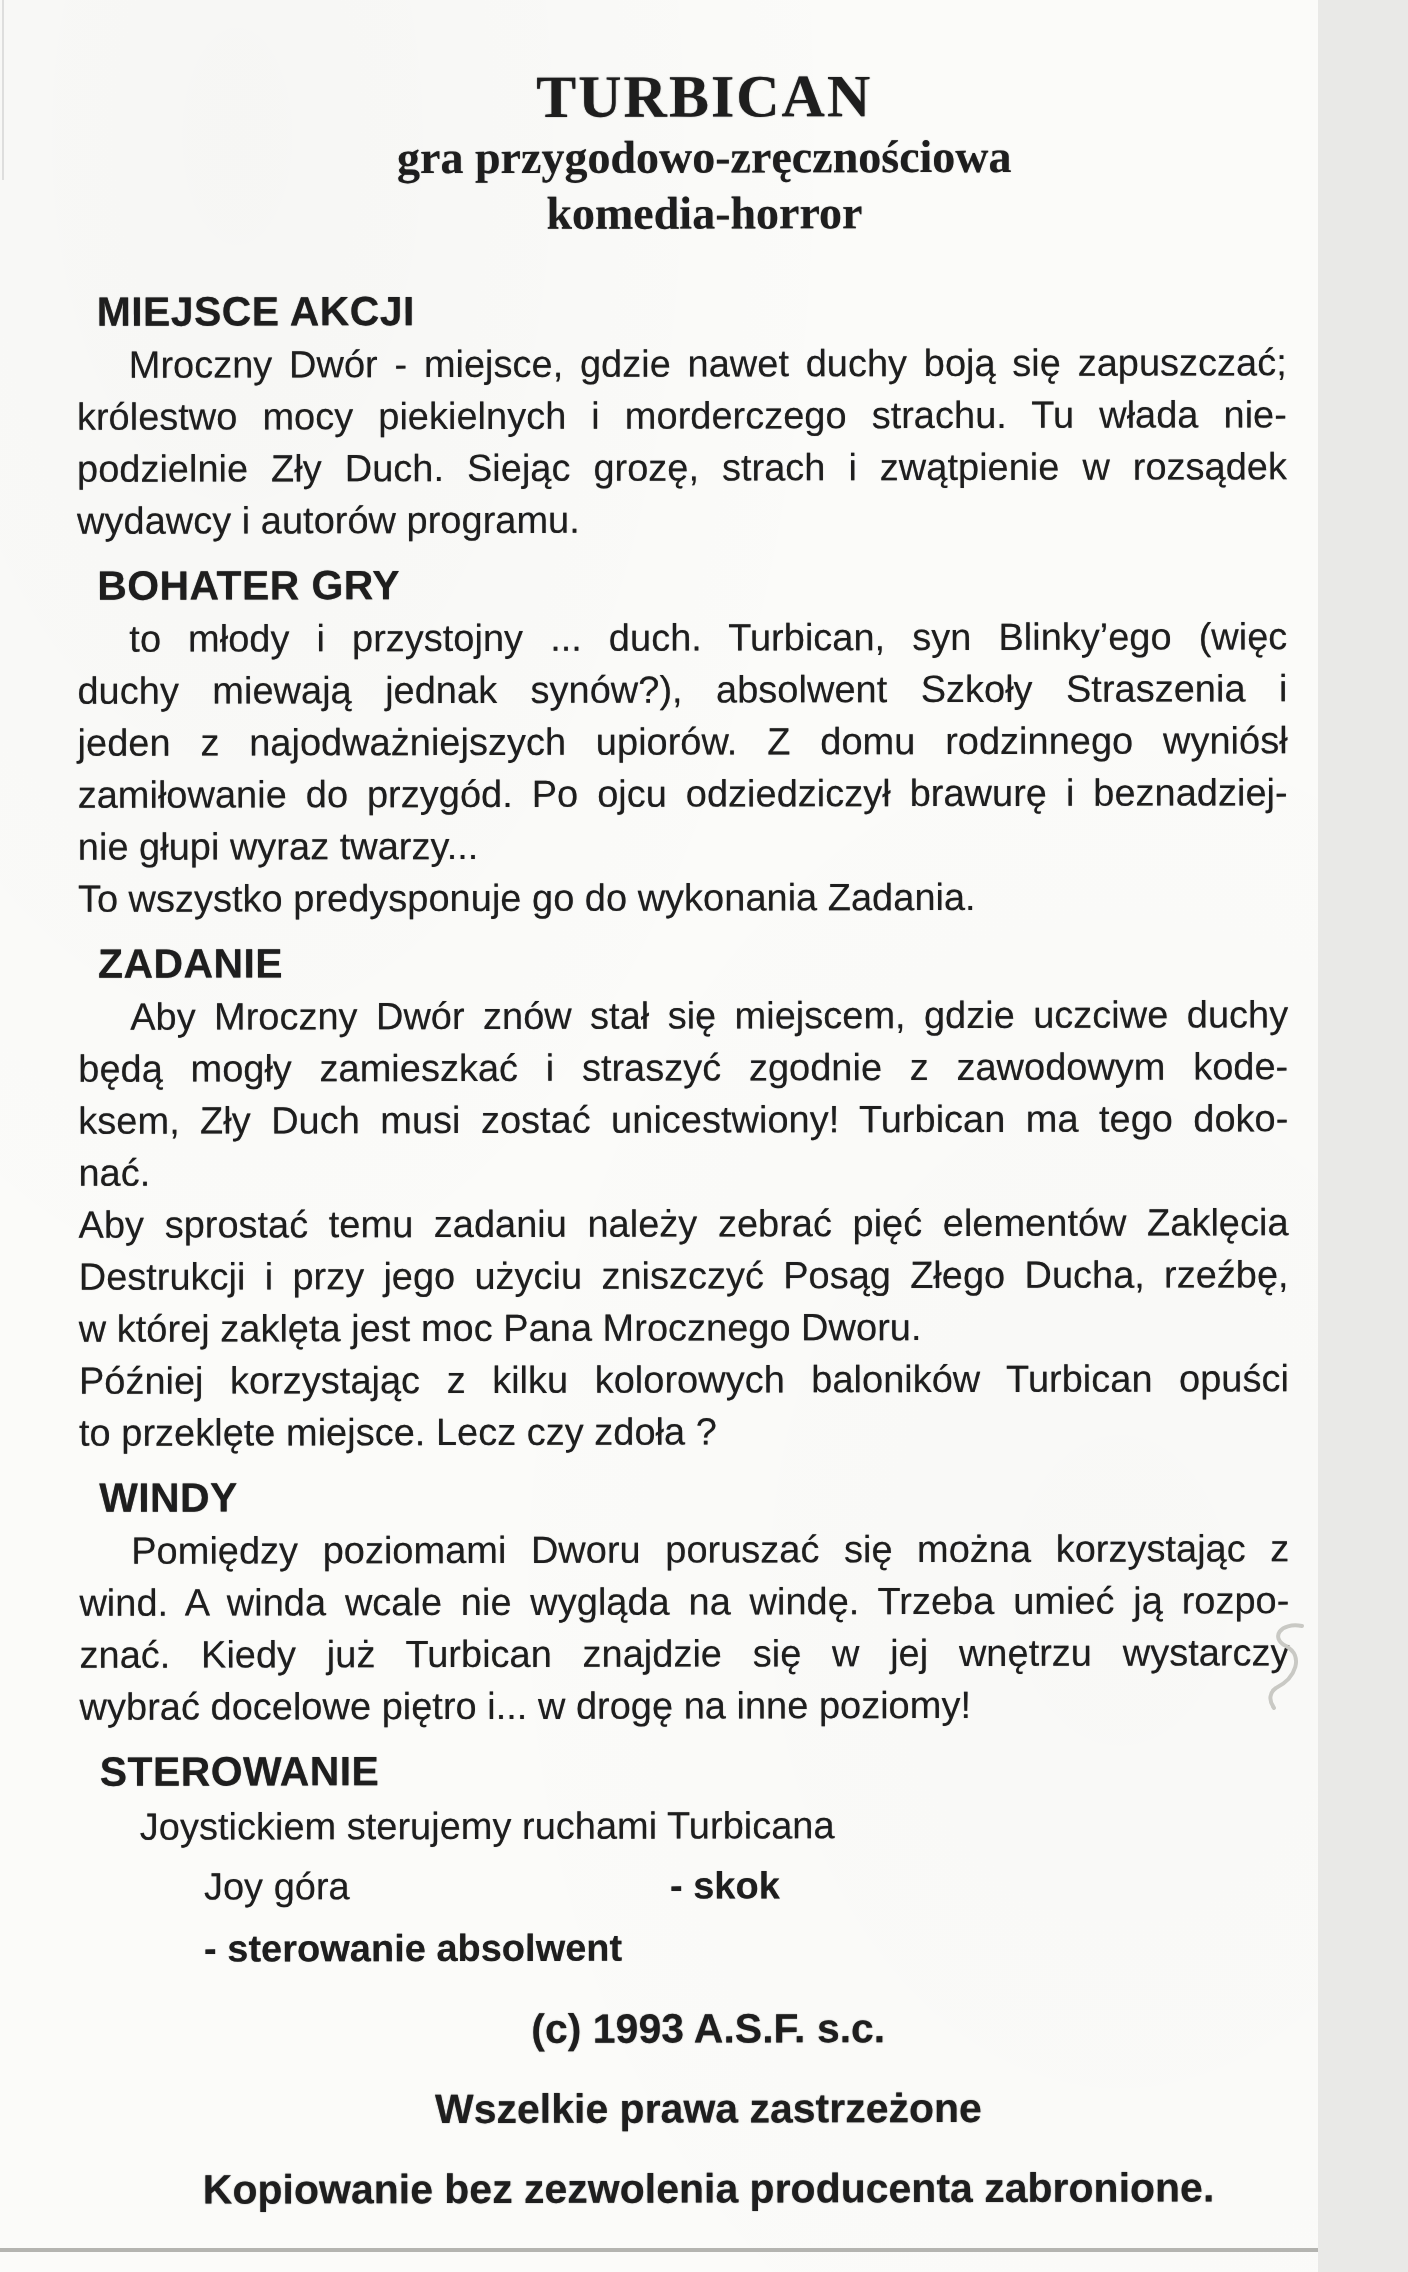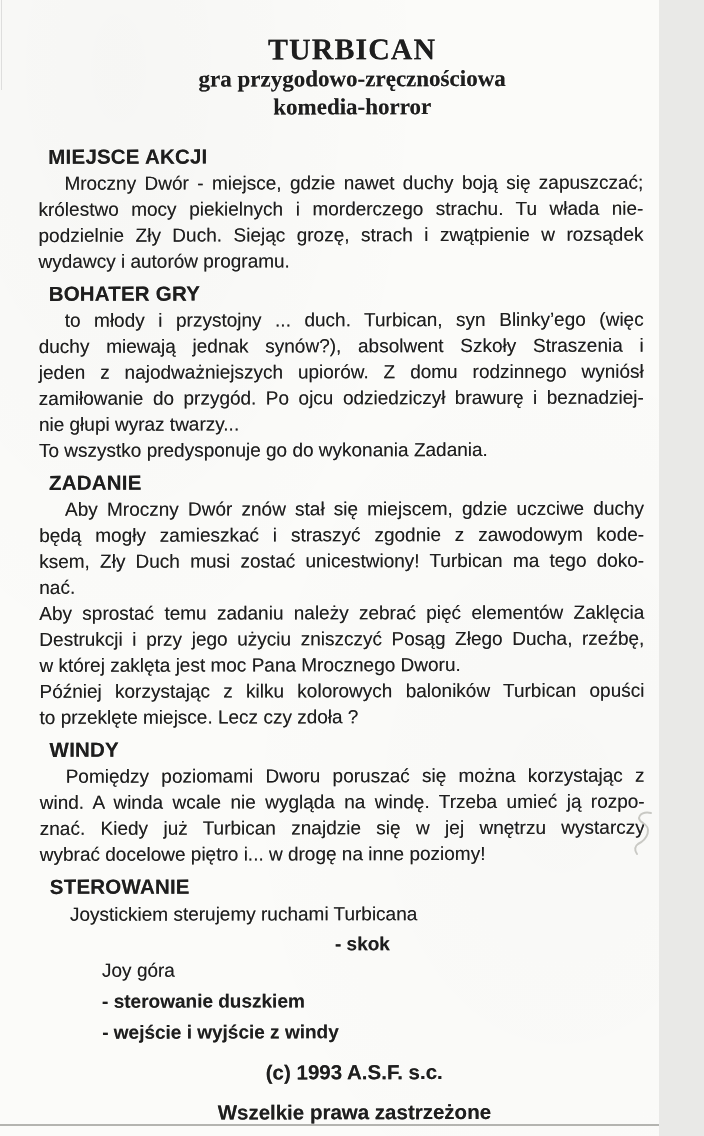--- a/index.html
+++ b/index.html
@@ -47,21 +47,21 @@
   .para{margin:0;}
   .line{
     font-size:19px;line-height:26px;
     text-shadow:0 0 0.4px rgba(0,0,0,0.5);
   }
   .line.just{text-align:justify;text-align-last:justify;text-justify:inter-word;}
   .line.indent{padding-left:26px;}
   
   .intro{margin-left:30px;font-size:19px;line-height:28px;text-shadow:0 0 0.4px rgba(0,0,0,0.5);}
   .ctl-row{display:flex;margin-left:62px;font-size:19px;line-height:31px;text-shadow:0 0 0.4px rgba(0,0,0,0.5);}
-  .ctl-key{width:233px;flex:0 0 233px;margin-top:26px;}
+  .ctl-key{width:233px;flex:0 0 233px;}
   .ctl-action{flex:1;font-weight:bold;}
   
   .ftr{margin:12px 0 0 -38px;width:704px;text-align:center;font-weight:700;}
   .f-line{font-size:20.5px;line-height:26px;margin-bottom:14px;text-shadow:0 0 0.6px rgba(0,0,0,0.6);}
   
   .pencil-mark{position:absolute;left:632px;top:810px;pointer-events:none;}
   .fold-line{position:absolute;left:0;top:1124px;width:704px;height:2px;background:var(--fold);}
   .edge-artifact{position:absolute;left:1px;top:0;width:1px;height:90px;background:rgba(0,0,0,0.10);}
 </style>
 </head>
@@ -127,24 +127,23 @@
           </div>
         </section>
         <section class="sec">
           <h2 class="sec-heading">STEROWANIE</h2>
           <div class="intro">Joystickiem sterujemy ruchami Turbicana</div>
           <div class="ctl-row">
             <span class="ctl-key">Joy góra</span>
             <span class="ctl-action">- skok</span>
           </div>
           <div class="ctl-row">
-            <span class="ctl-action">- sterowanie duszkiem</span>
+            <span class="ctl-action">- sterowanie absolwent</span>
           </div>
           <div class="ctl-row">
-            <span class="ctl-action">- wejście i wyjście z windy</span>
           </div>
         </section>
       </main>
 
     <footer class="ftr">
       <div class="f-line">(c) 1993 A.S.F. s.c.</div>
       <div class="f-line">Wszelkie prawa zastrzeżone</div>
       <div class="f-line">Kopiowanie bez zezwolenia producenta zabronione.</div>
     </footer>
 

